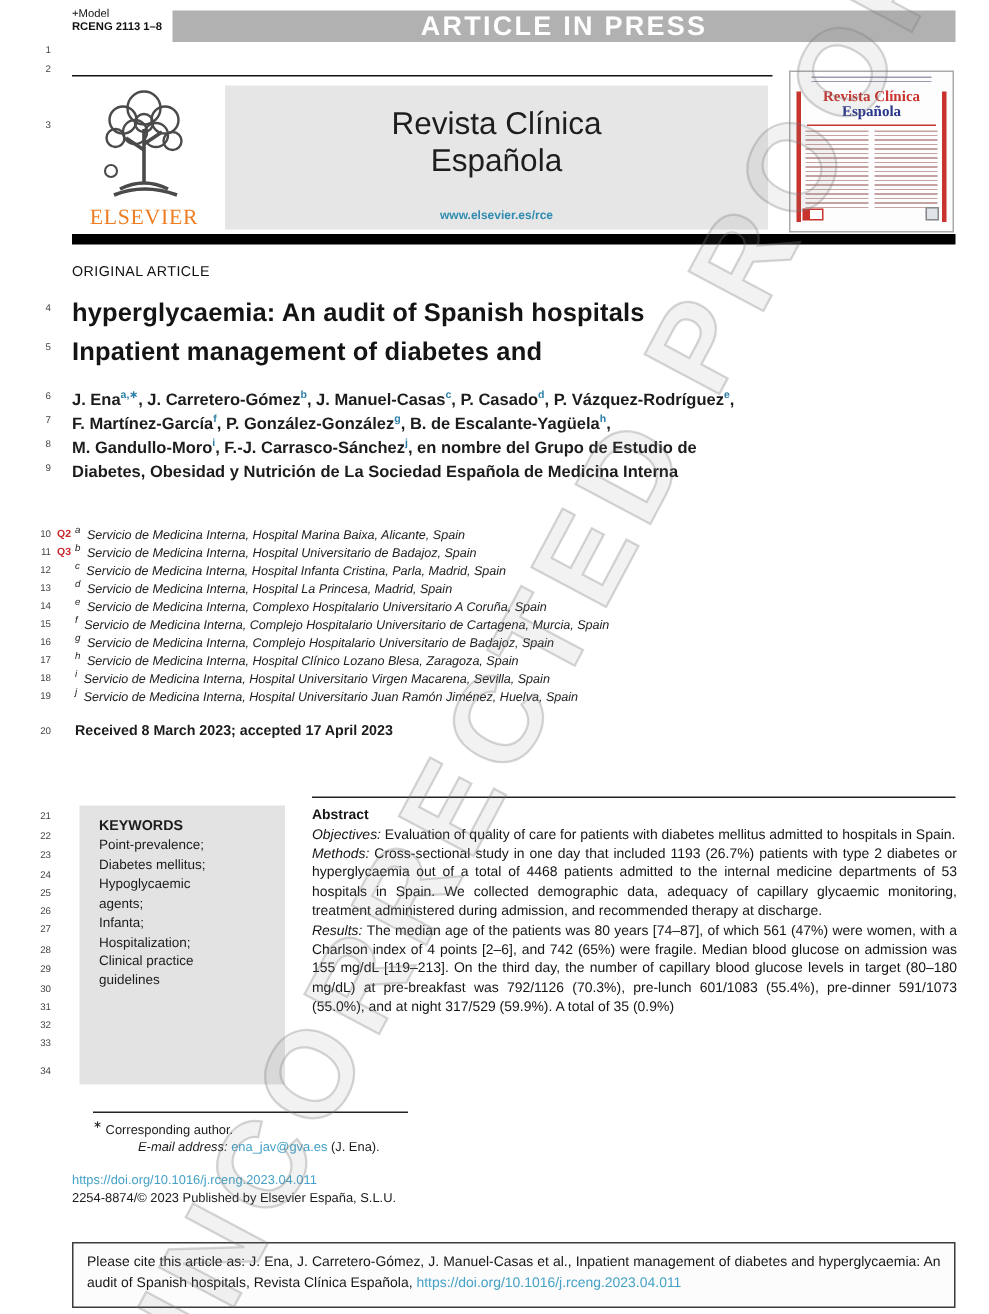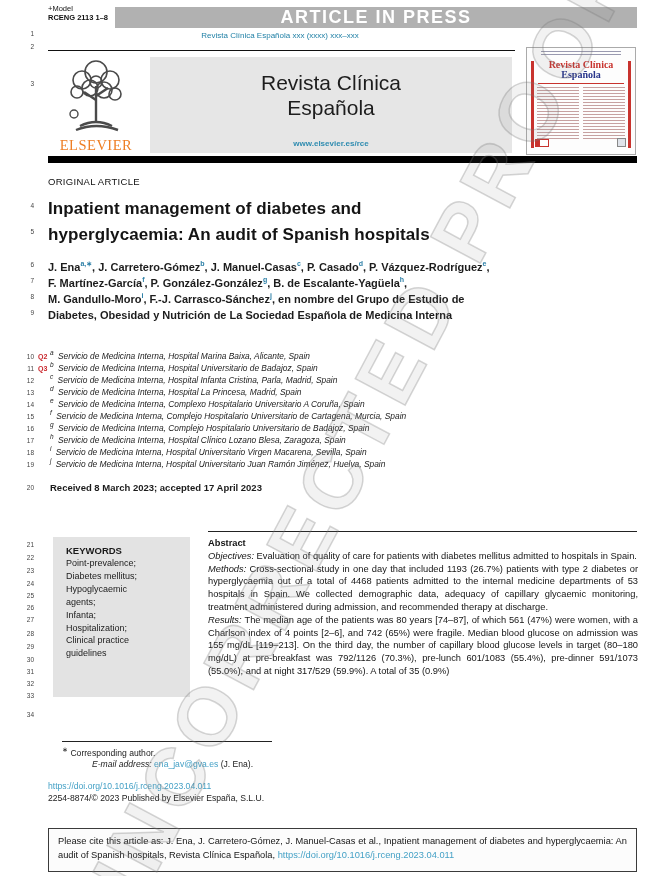--- a/index.html
+++ b/index.html
@@ -56,21 +56,21 @@
     line-height:26px; letter-spacing:0.1px; }
   .authors { position:absolute; left:48px; top:259px; font-size:11px; font-weight:bold; color:#1c1c1c;
     line-height:16px; width:560px; }
   .authors sup { color:#2a7ea6; font-size:7px; vertical-align:super; line-height:0; }
   .affils { position:absolute; left:50px; top:350px; font-size:8.4px; font-style:italic; color:#222;
     line-height:12px; }
   .affils sup { font-size:6.5px; vertical-align:super; line-height:0; margin-right:2px; }
   .received { position:absolute; left:50px; top:482px; font-size:9.5px; font-weight:bold; color:#1b1b1b; }
 
   
-  .kw-box { position:absolute; left:53px; top:537px; width:137px; height:160px; background:#e3e3e3;
+  .kw-box { position:absolute; left:53px; top:537px; width:137px; height:186px; background:#e3e3e3;
     padding:8px 6px 0 13px; }
   .kw-head { font-size:9.5px; font-weight:bold; margin-bottom:1px; }
   .kw-line { font-size:9px; line-height:12.9px; color:#1c1c1c; }
   .abs-rule { position:absolute; left:208px; top:531px; width:429px; height:1px; background:#222; }
   .abstract { position:absolute; left:208px; top:537px; width:430px; font-size:9.3px; line-height:12.8px;
     text-align:justify; color:#151515; }
   .abstract .abs-head { font-weight:bold; }
   .abstract p .plabel { font-style:italic; }
 
   
@@ -96,21 +96,20 @@
 
 <div class="page">
 
   <div class="watermark">UNCORRECTED PROOF</div>
 
   <div class="model-block">
     <div>+Model</div>
     <div class="model-code">RCENG 2113 1–8</div>
   </div>
   <div class="press-banner">ARTICLE IN PRESS</div>
-  <div class="journal-ref">Revista Clínica Española xxx (xxxx) xxx–xxx</div>
   <div class="top-rule"></div>
 
   <div id="margin-layer">
       <span class="mnum" style="top: 30px;">1</span>
       <span class="mnum" style="top: 43px;">2</span>
       <span class="mnum" style="top: 80px;">3</span>
       <span class="mnum" style="top: 202px;">4</span>
       <span class="mnum" style="top: 228px;">5</span>
       <span class="mnum" style="top: 261px;">6</span>
       <span class="mnum" style="top: 277px;">7</span>
@@ -190,22 +189,22 @@
     <div class="c-cols">
       <div class="c-col"></div>
       <div class="c-col"></div>
     </div>
     <div class="c-logo"></div>
     <div class="c-box"></div>
   </div>
 
   <div class="section-label">ORIGINAL ARTICLE</div>
   <div class="art-title">
+    <div>hyperglycaemia: An audit of Spanish hospitals</div>
     <div>Inpatient management of diabetes and</div>
-    <div>hyperglycaemia: An audit of Spanish hospitals</div>
   </div>
 
   <div class="authors" id="authors">
       <div>J. Ena<sup>a,∗</sup>, J. Carretero-Gómez<sup>b</sup>, J. Manuel-Casas<sup>c</sup>, P. Casado<sup>d</sup>, P. Vázquez-Rodríguez<sup>e</sup>,</div>
       <div>F. Martínez-García<sup>f</sup>, P. González-González<sup>g</sup>, B. de Escalante-Yagüela<sup>h</sup>,</div>
       <div>M. Gandullo-Moro<sup>i</sup>, F.-J. Carrasco-Sánchez<sup>j</sup>, en nombre del Grupo de Estudio de</div>
       <div>Diabetes, Obesidad y Nutrición de La Sociedad Española de Medicina Interna</div>
     </div>
   <div class="affils" id="affils">
       <div><sup>a</sup> Servicio de Medicina Interna, Hospital Marina Baixa, Alicante, Spain</div>

